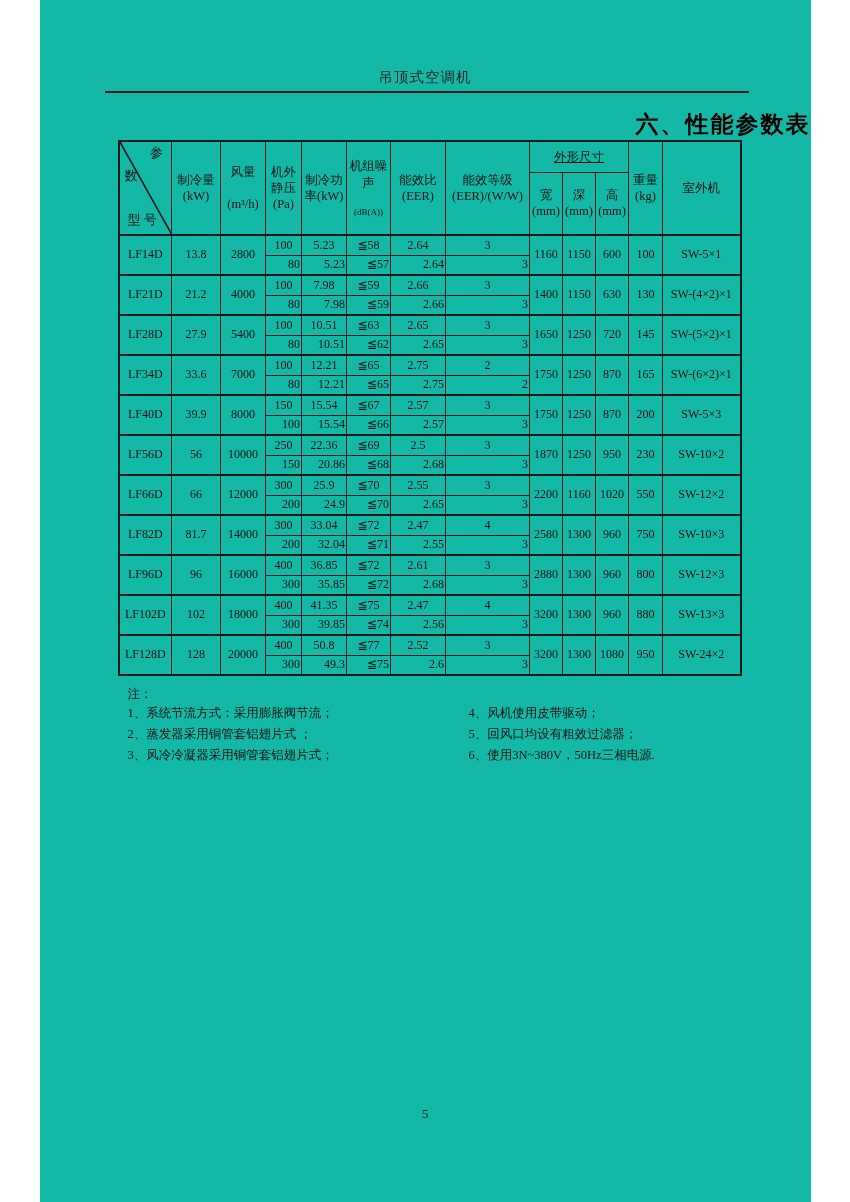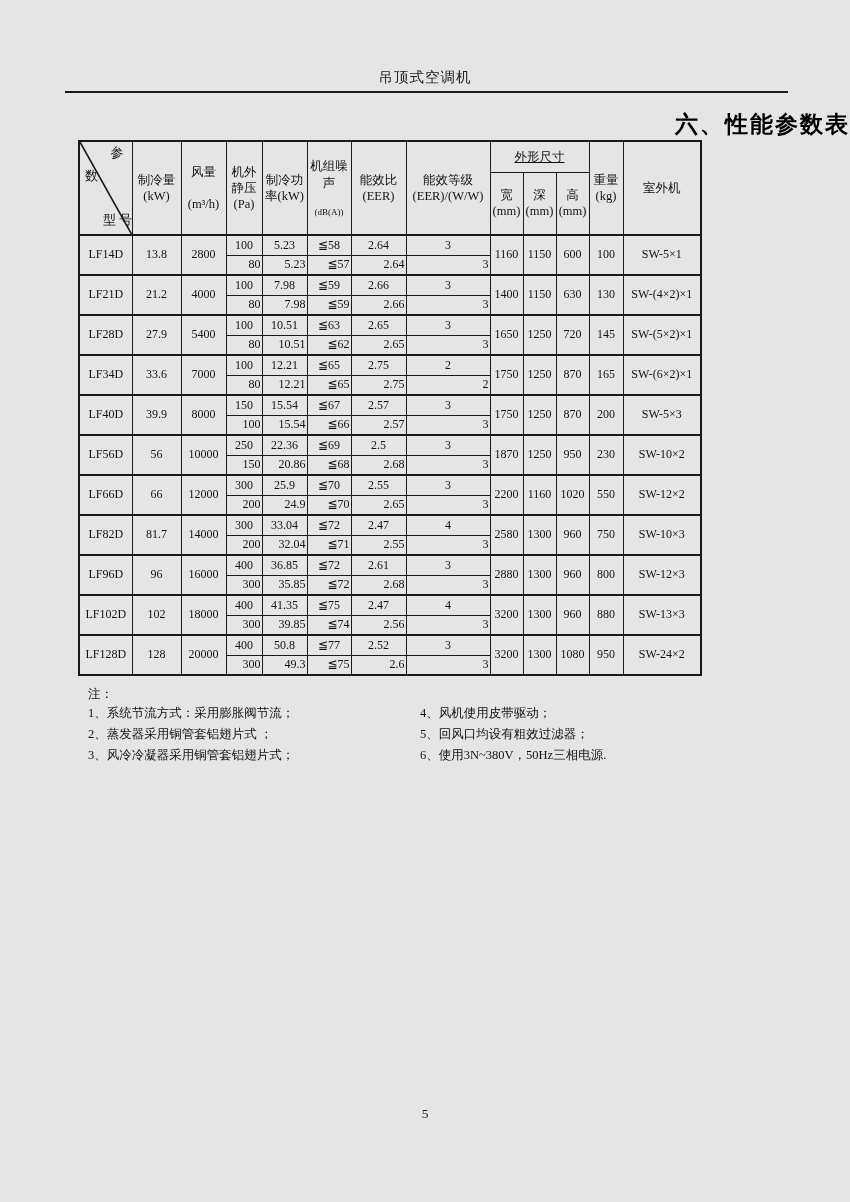--- a/index.html
+++ b/index.html
@@ -1,22 +1,22 @@
 <!DOCTYPE html>
 <html><head>
 <meta charset="utf-8">
 <style>
   * { box-sizing: border-box; }
   html, body { margin: 0; padding: 0; background: #ffffff; }
   .page {
     position: relative;
-    width: 850px;
+    width: 771px;
     height: 1202px;
     margin: 0 auto;
-    background: #e5e5e5;
+    background: #14b8a6;
     font-family: "Liberation Serif", "DejaVu Serif", serif;
     color: #1a1a1a;
   }
   .doc-header {
     padding-top: 68px;
     text-align: center;
     font-size: 14.5px;
     letter-spacing: 1px;
     color: #222;
   }
@@ -71,31 +71,31 @@
   .spec-table thead tr.h2 { height: 52px; }
   .spec-table thead th { border-bottom-width: 2px; }
   .spec-table thead th.dim-group { border-bottom-width: 1px; text-decoration: underline; }
   .spec-table tbody tr { height: 20px; }
   .spec-table tbody tr.subrow-2 td { border-bottom-width: 2px; text-align: right; }
   .spec-table tbody td.rs { border-bottom-width: 2px; }
   th.corner { position: relative; padding: 0; }
   th.corner svg.diag { position: absolute; left: 0; top: 0; width: 100%; height: 100%; }
   th.corner .c-param1 { position: absolute; top: 3px;  right: 8px;  font-size: 13px; }
   th.corner .c-param2 { position: absolute; top: 26px; left: 5px;   font-size: 13px; }
-  th.corner .c-model  { position: absolute; bottom: 5px; left: 23px; font-size: 13px; white-space: pre; }
+  th.corner .c-model  { position: absolute; bottom: 5px; left: 8px; font-size: 13px; white-space: pre; }
   .noise-sub { display: block; font-size: 9px; line-height: 1.2; }
   .noise-main { display: block; white-space: pre-line; }
   .notes {
     margin: 9px 0 0 88px;
     width: 620px;
     font-size: 12.5px;
     color: #111;
   }
   .notes-label { line-height: 18px; }
-  .notes-cols { display: flex; }
+  .notes-cols { display: flex; gap: 9px; }
   .notes-col-left  { width: 332px; }
   .notes-col-right { flex: 1; }
   .note-item { line-height: 21px; white-space: pre; }
   .page-number {
     position: absolute;
     top: 1106px;
     left: 0;
     width: 100%;
     text-align: center;
     font-size: 13.5px;

